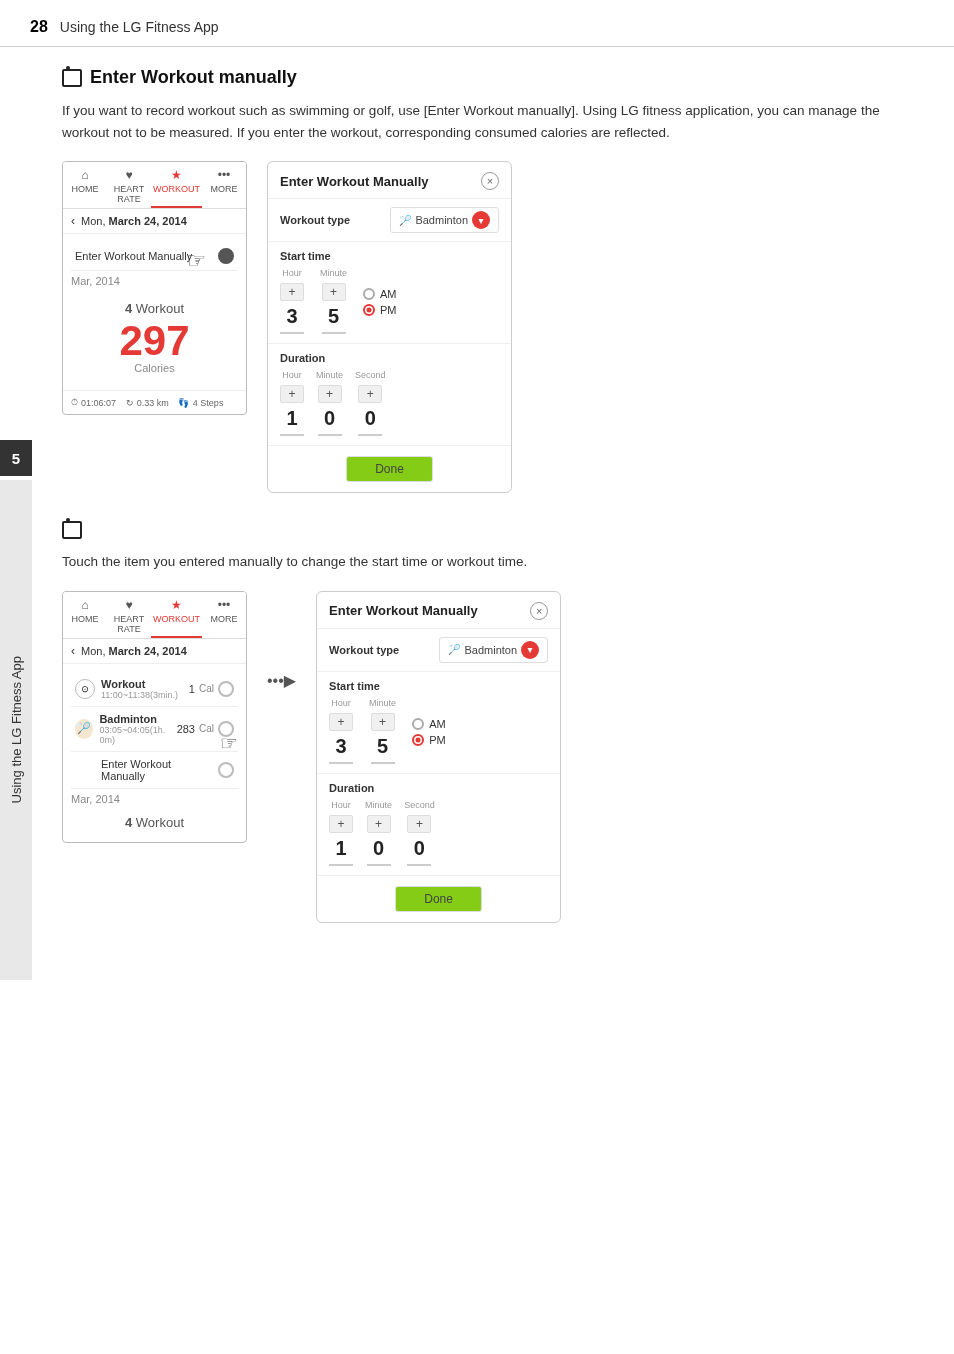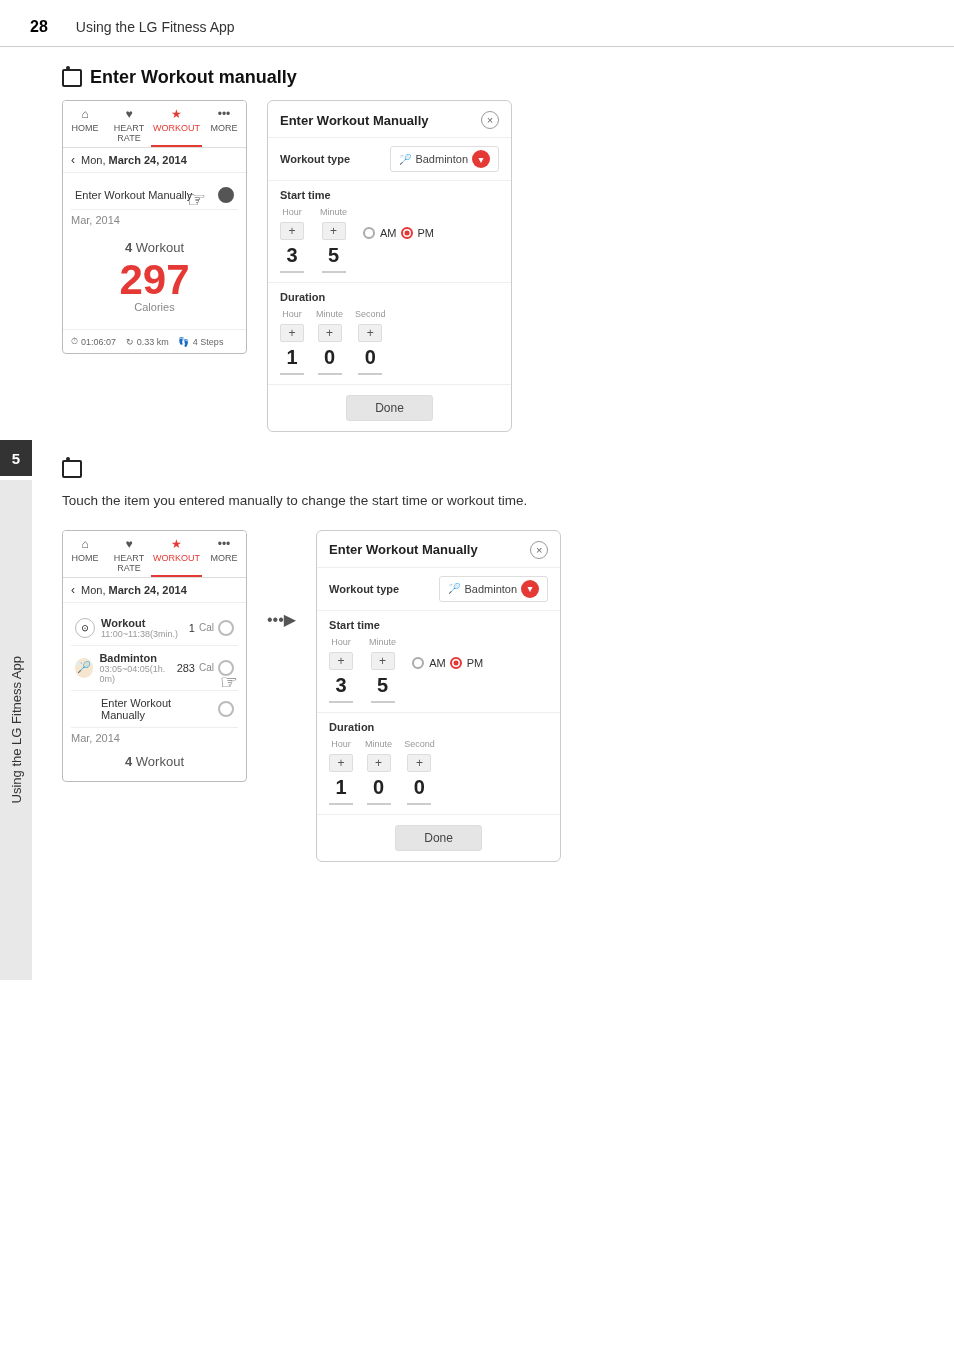--- a/index.html
+++ b/index.html
@@ -11,21 +11,21 @@
       position: relative;
       overflow-x: hidden;
     }
 
     
     .page-header {
       padding: 18px 30px 10px 30px;
       border-bottom: 1.5px solid #ccc;
       display: flex;
       align-items: baseline;
-      gap: 28px;
+      gap: 12px;
     }
     .page-number {
       font-weight: bold;
       font-size: 16px;
     }
     .page-title-text {
       font-size: 14px;
       color: #333;
     }
 
@@ -363,21 +363,21 @@
     }
     .spinner-line {
       width: 24px;
       height: 2px;
       background: #ccc;
       margin: 1px 0;
     }
 
     .ampm-col {
       display: flex;
-      flex-direction: row;
+      flex-direction: column;
       gap: 4px;
       padding-top: 20px;
     }
     .radio-row {
       display: flex;
       align-items: center;
       gap: 5px;
       font-size: 11px;
       color: #333;
     }
@@ -402,21 +402,21 @@
       width: 5px;
       height: 5px;
       background: #e53935;
       border-radius: 50%;
     }
 
     .done-btn {
       display: block;
       margin: 10px auto 10px;
       padding: 5px 28px;
-      background: #e5e5e5;
+      background: #84cc16;
       border: 1px solid #ddd;
       border-radius: 3px;
       font-size: 12px;
       color: #444;
       cursor: pointer;
     }
 
     
     .section2 {
       margin-top: 10px;
@@ -522,20 +522,21 @@
 <div class="side-label">
   <span class="side-label-text">Using the LG Fitness App</span>
 </div>
 
 <div class="content">
 
   <div class="section-heading">
     <span class="section-icon"></span>
     <span class="section-heading-text">Enter Workout manually</span>
   </div>
+  <p class="section-body-text">If you want to record workout such as swimming or golf, use [Enter Workout manually]. Using LG fitness application, you can manage the workout not to be measured. If you enter the workout, corresponding consumed calories are reflected.</p>
 
   <div class="screenshots-row">
 
     <div class="phone-screen">
 
       <div class="phone-nav-bar">
         <div class="phone-nav-item">
           <span class="nav-icon">⌂</span>
           <span>HOME</span>
         </div>

